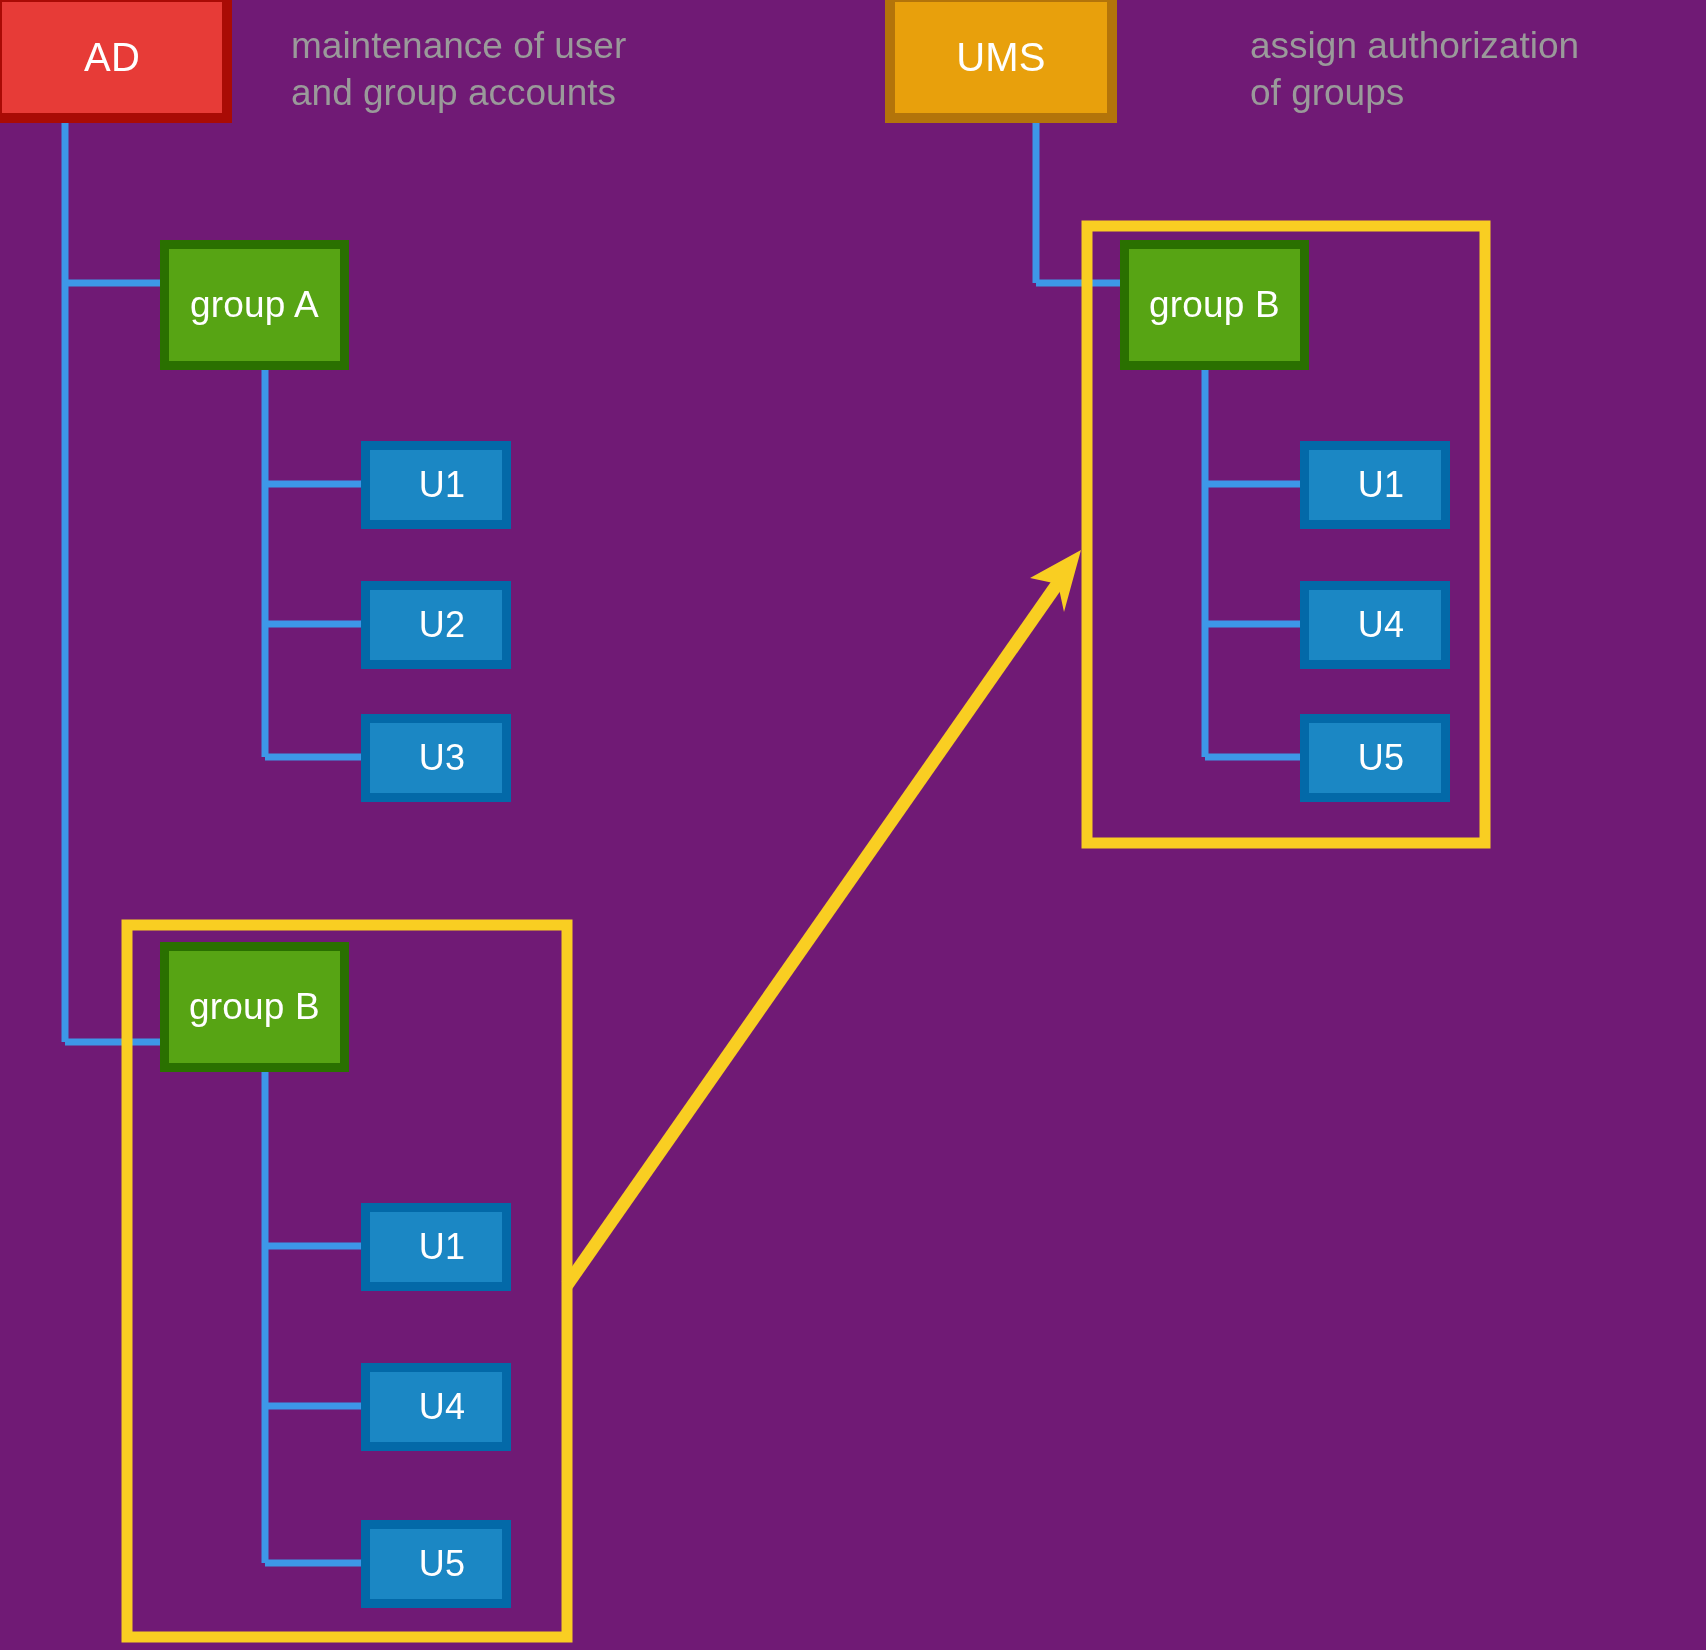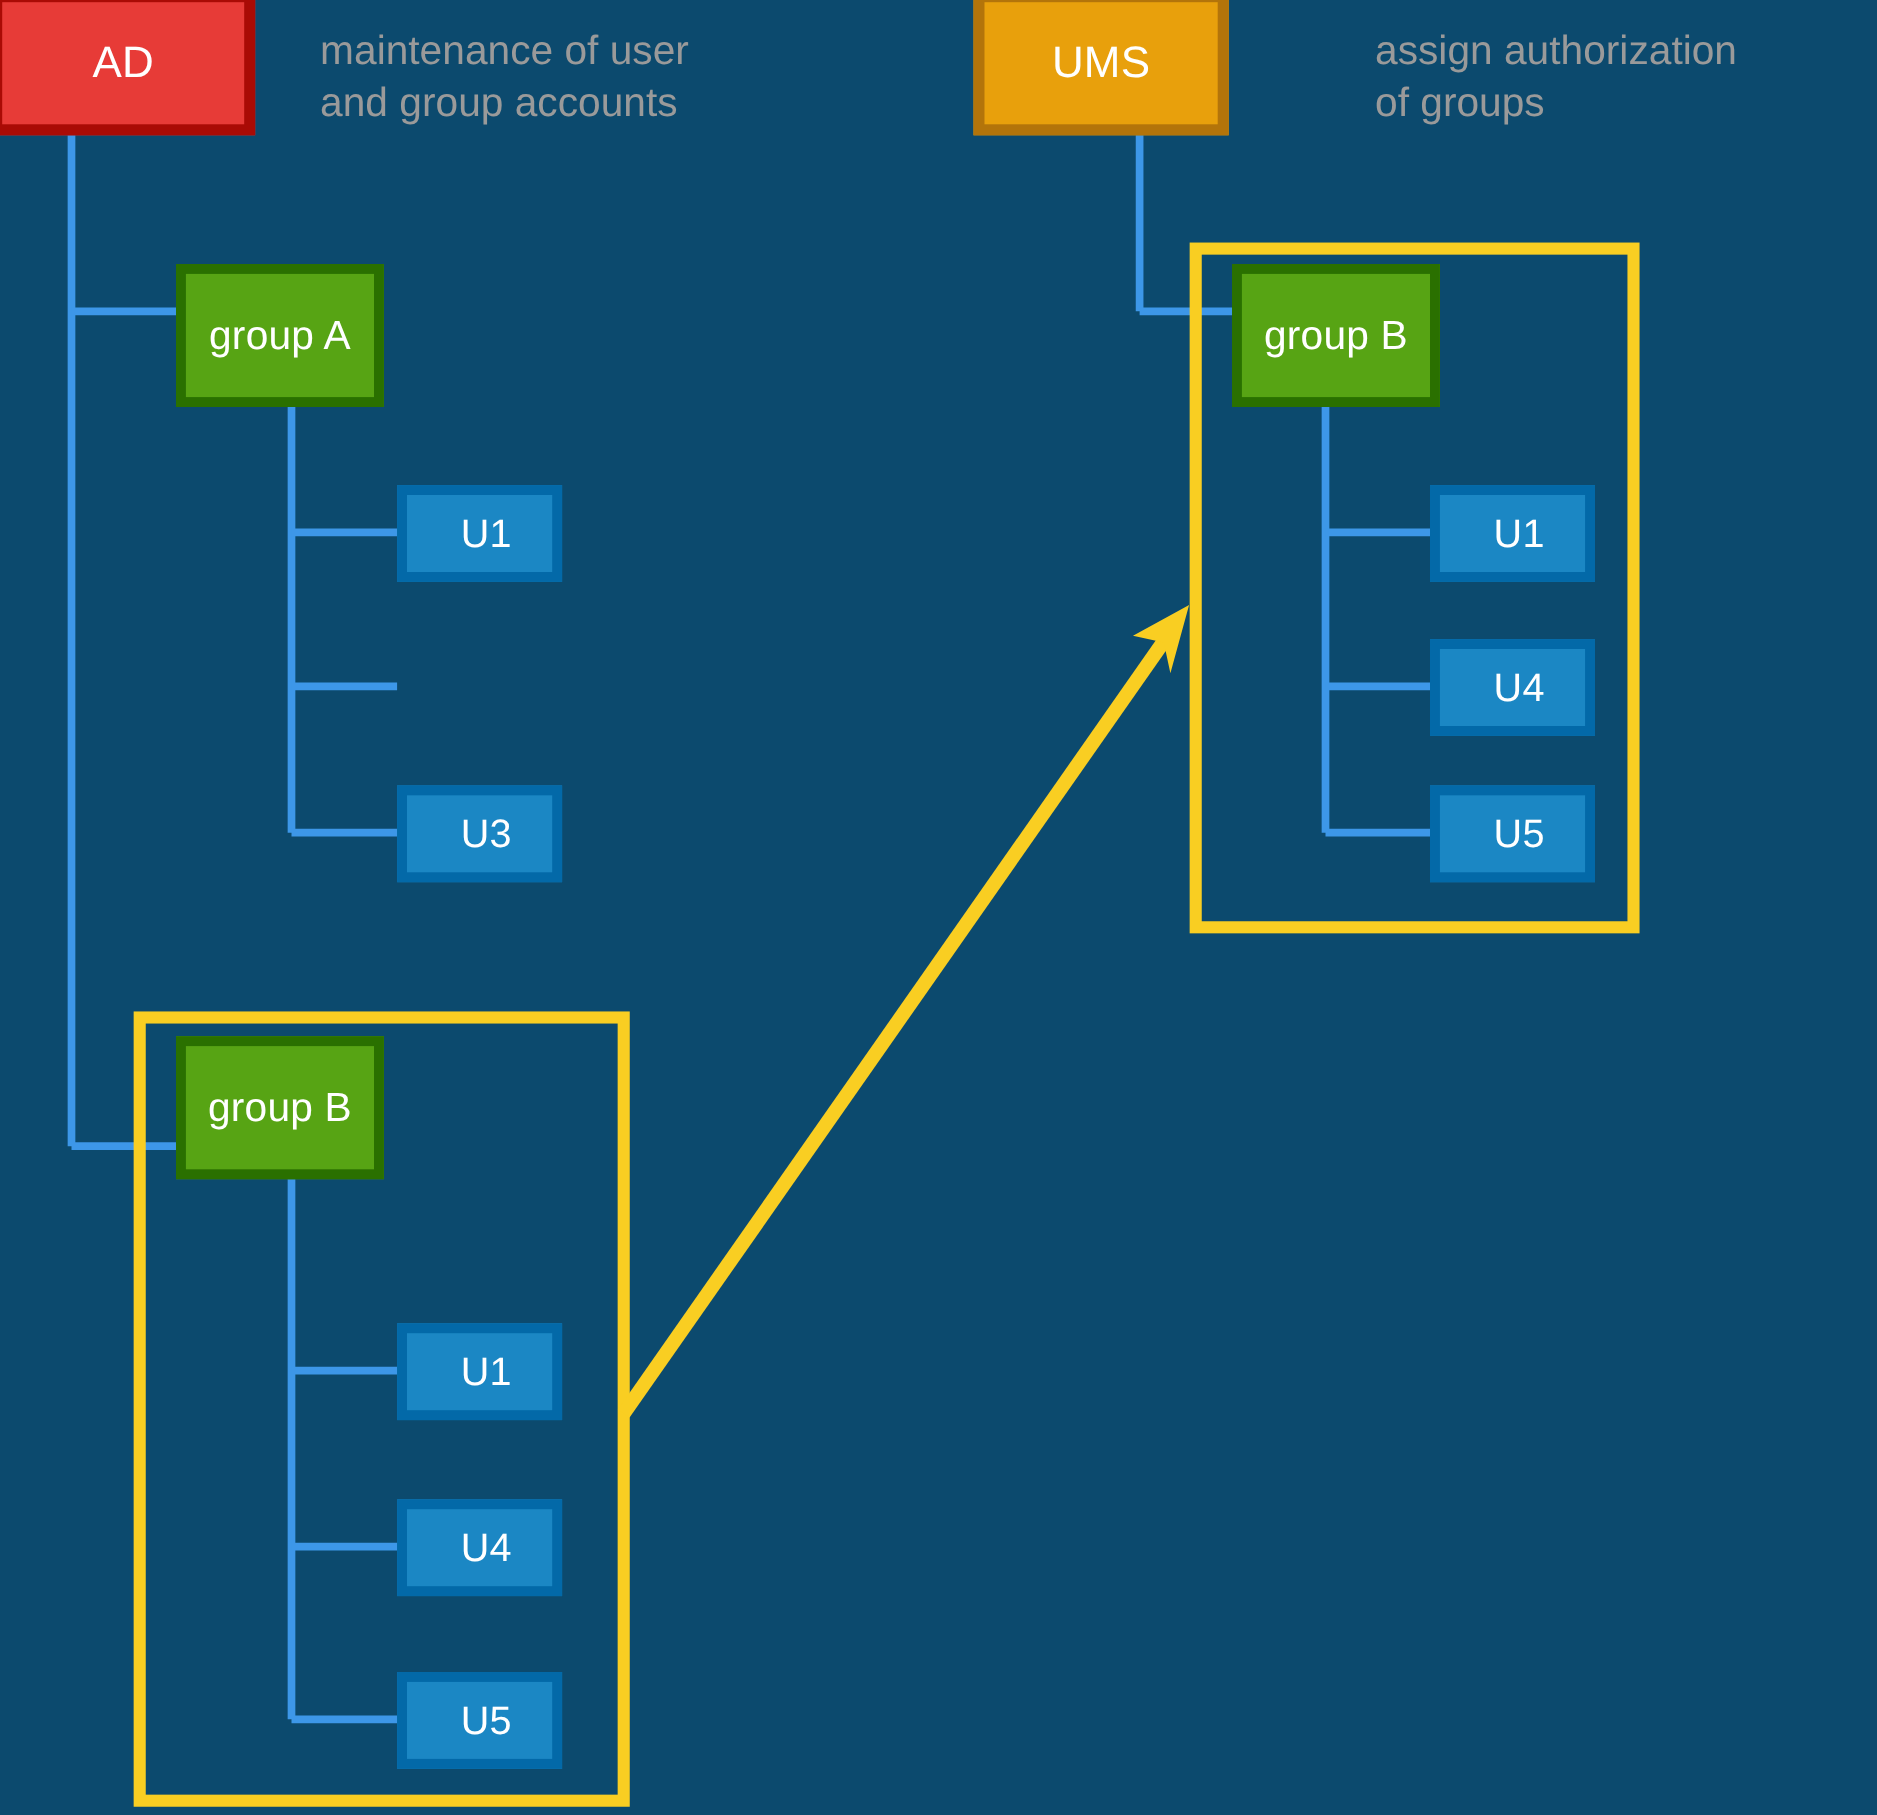--- a/index.html
+++ b/index.html
@@ -7,21 +7,21 @@
     padding: 0;
     background: #ffffff;
   }
   body {
     font-family: "Liberation Sans", sans-serif;
   }
   #canvas {
     position: relative;
     width: 1706px;
     height: 1650px;
-    background: #0c4a6e;
+    background: #701a75;
     overflow: hidden;
   }
   #diagram-svg {
     position: absolute;
     left: 0;
     top: 0;
     width: 1706px;
     height: 1650px;
   }
   .node {
@@ -140,20 +140,21 @@
 
   <div class="node node-root node-ums">UMS</div>
 
   <div class="caption caption-ums">assign authorization
 of groups</div>
 
   <div class="node node-group" style="left:160px; top:240px;">group
 A</div>
 
   <div class="node node-user" style="left:361px; top:441px;">U1</div>
+  <div class="node node-user" style="left:361px; top:581px;">U2</div>
   <div class="node node-user" style="left:361px; top:714px;">U3</div>
 
   <div class="node node-group" style="left:160px; top:942px;">group
 B</div>
 
   <div class="node node-user" style="left:361px; top:1203px;">U1</div>
   <div class="node node-user" style="left:361px; top:1363px;">U4</div>
   <div class="node node-user" style="left:361px; top:1520px;">U5</div>
 
   <div class="node node-group" style="left:1120px; top:240px;">group

